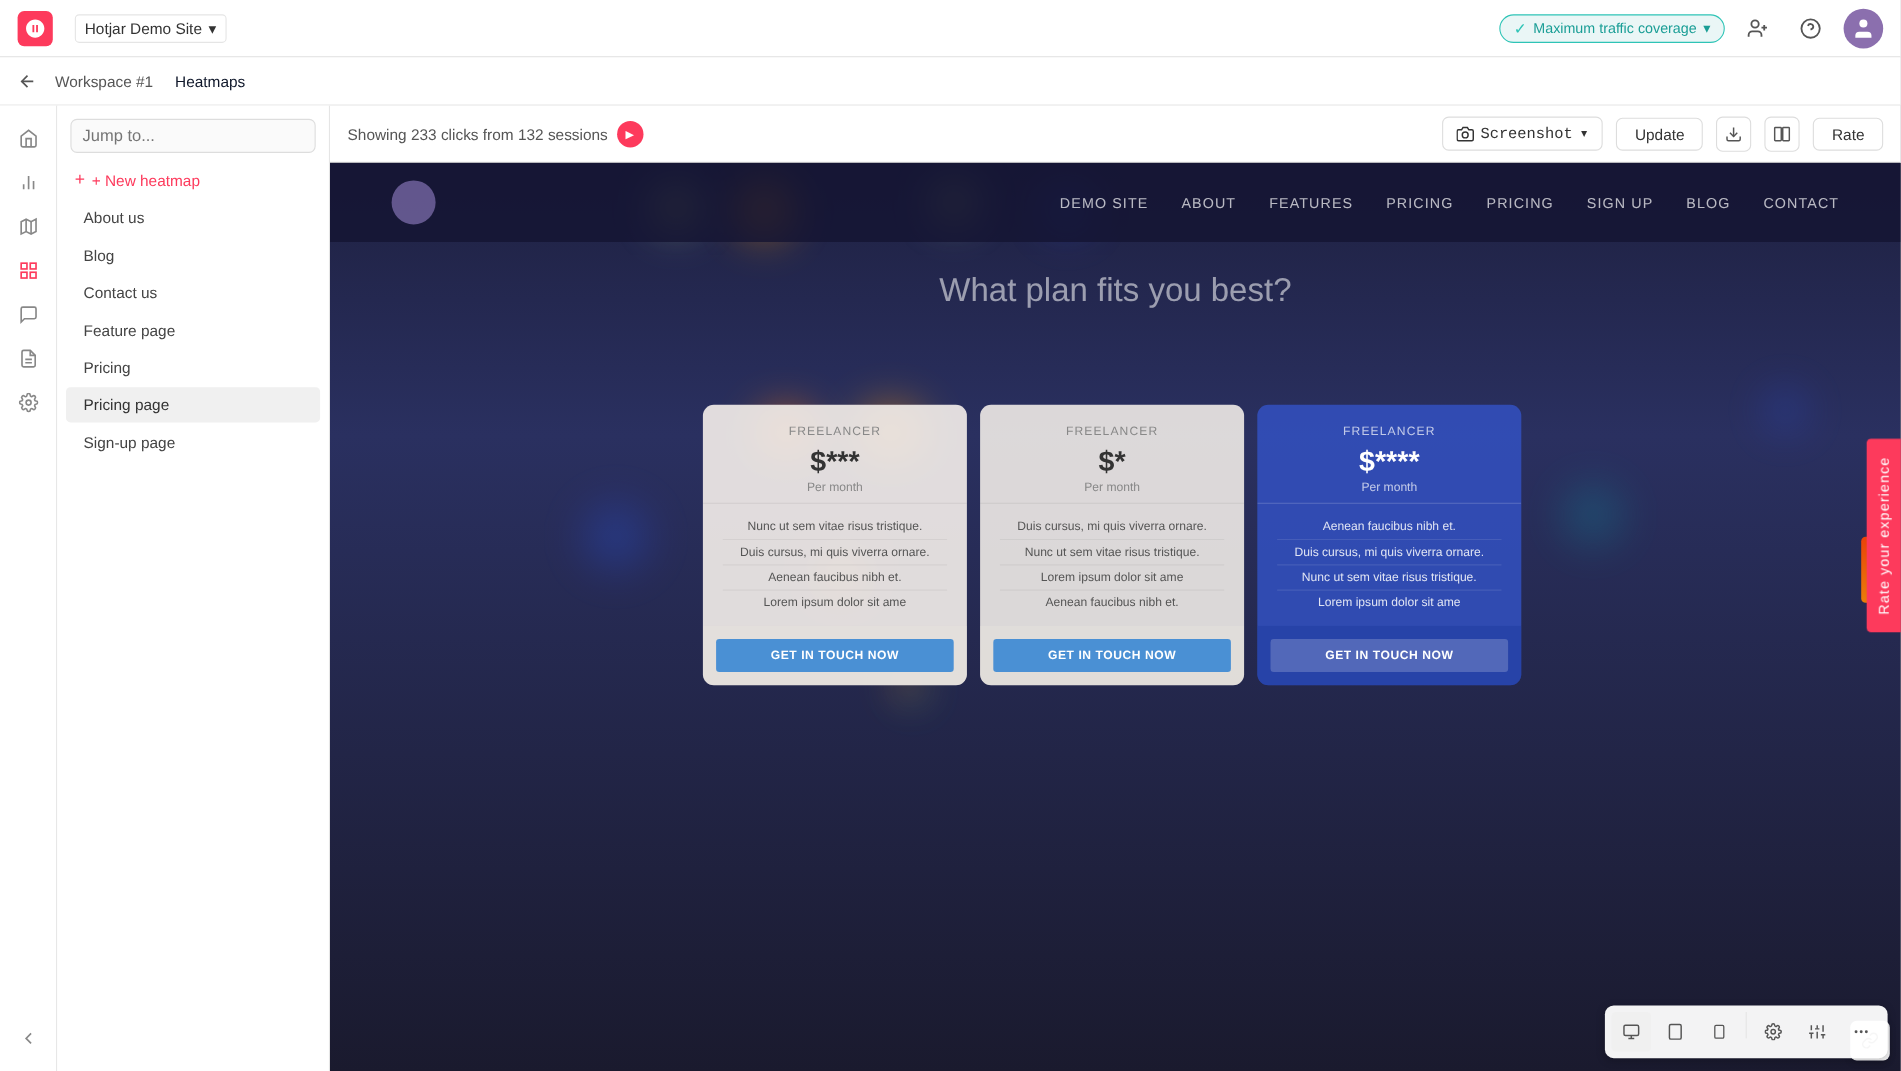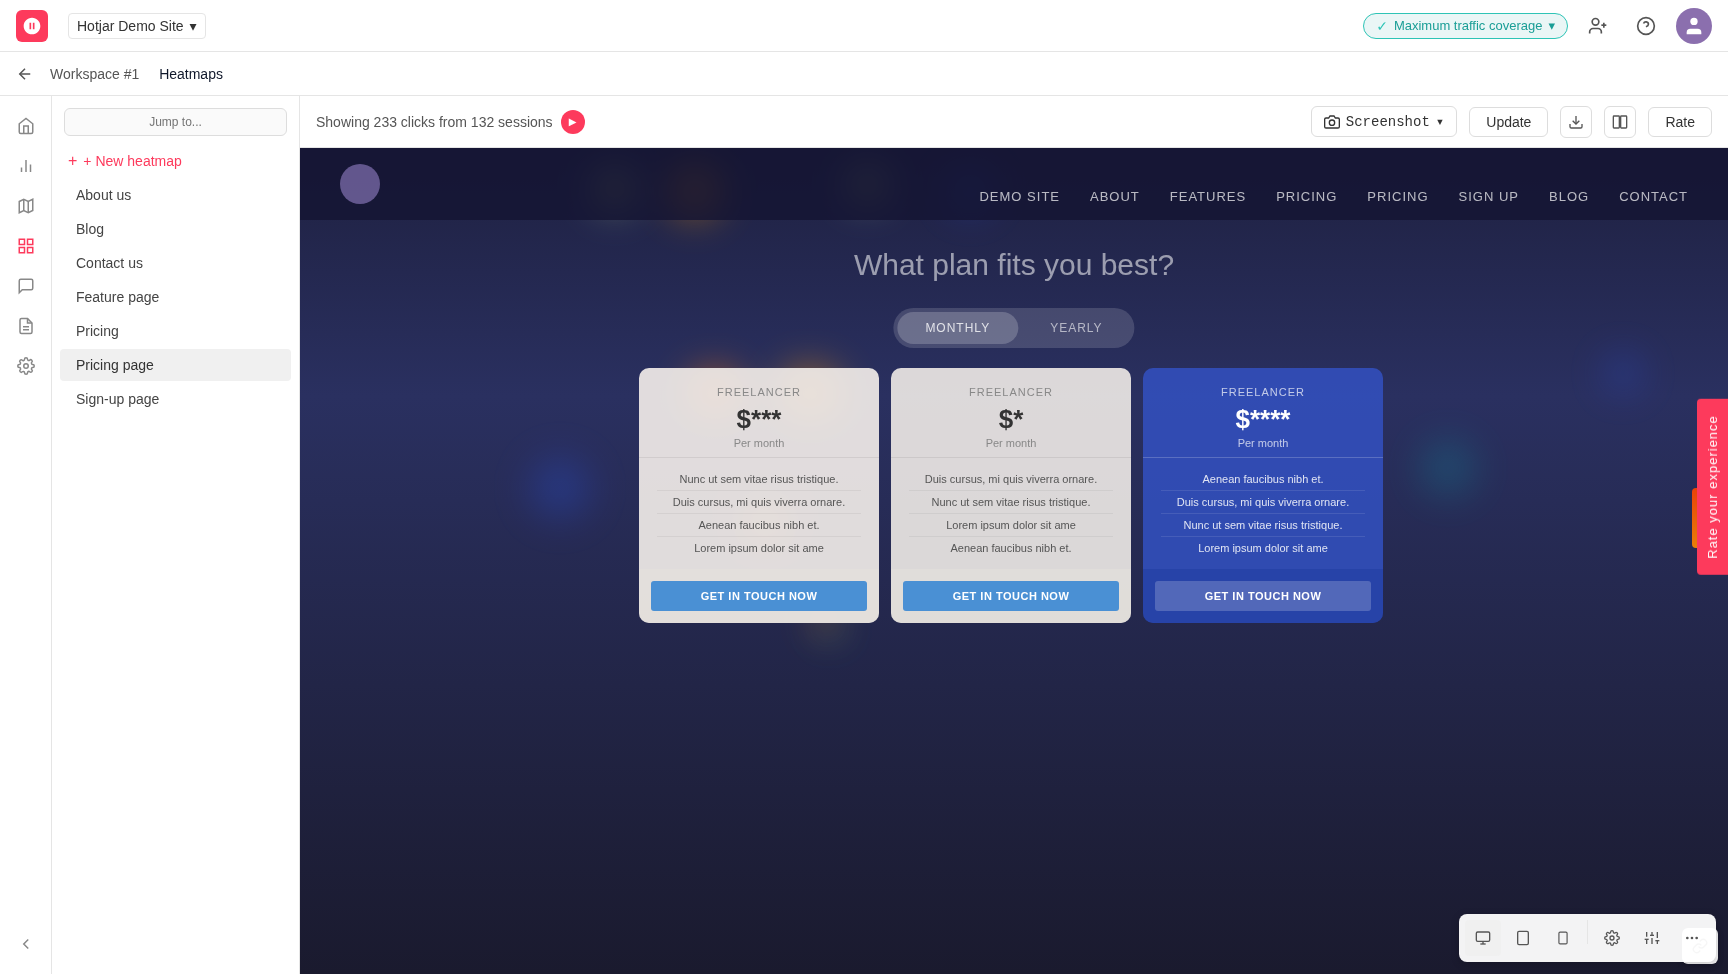--- a/index.html
+++ b/index.html
@@ -34,22 +34,22 @@
 
     
     .sidebar {
       width: 248px; background: #fff; border-right: 1px solid #e5e5e5;
       display: flex; flex-direction: column; padding: 12px 0;
       overflow-y: auto; flex-shrink: 0;
     }
     .sidebar-search { padding: 0 12px 8px; }
     .sidebar-search input {
       width: 100%; padding: 6px 10px; border: 1px solid #ddd;
-      border-radius: 6px; font-size: 12px; color: #b91c1c;
-      outline: none; background: #fafafa; text-align: center;
+      border-radius: 6px; font-size: 15px; color: #b91c1c;
+      outline: none; background: #fafafa;
     }
     .new-heatmap-btn { display: flex; align-items: center; gap: 6px; padding: 8px 16px; color: #fd3a5c; font-size: 14px; cursor: pointer; font-weight: 500; }
     .sidebar-item {
       padding: 8px 16px; font-size: 14px; color: #444;
       cursor: pointer; border-radius: 4px; margin: 1px 8px;
     }
     .sidebar-item.active { background: #f0f0f0; color: #333; font-weight: 500; }
 
     
     .main-content { flex: 1; display: flex; flex-direction: column; overflow: hidden; }
@@ -81,22 +81,22 @@
     
     .heatmap-viewport { flex: 1; overflow: hidden; position: relative; background: #2a2a3e; }
     .heatmap-iframe {
       width: 100%; height: 100%; position: relative;
       background: linear-gradient(180deg, #1e2040 0%, #2a3060 30%, #1a1a2e 100%);
       overflow: hidden;
     }
 
     
     .demo-navbar {
-      display: flex; align-items: flex-end; justify-content: space-between;
-      padding: 16px 40px; background: rgba(20,20,50,0.8);
+      display: flex; align-items: center; justify-content: space-between;
+      padding: 16px 56px; background: rgba(20,20,50,0.8);
       position: absolute; top: 0; left: 0; right: 0; z-index: 5;
     }
     .demo-logo { width: 40px; height: 40px; border-radius: 50%; background: rgba(150,130,200,0.6); }
     .demo-nav-links { display: flex; gap: 30px; font-size: 13px; color: rgba(255,255,255,0.7); letter-spacing: 1px; }
     .demo-nav-link { cursor: pointer; }
 
     
     .heatmap-overlay { position: absolute; top: 0; left: 0; right: 0; bottom: 0; z-index: 3; pointer-events: none; }
 
     
@@ -360,24 +360,20 @@
 
           <div style="position:absolute;right:8px;top:340px;width:28px;height:60px;background:linear-gradient(180deg,#ff4400 0%,#ff8800 100%);border-radius:4px;opacity:0.9;"></div>
 
           <div class="blob blob-red" style="width:30px;height:30px;left:510px;top:458px;"></div>
         </div>
 
         <div style="position:absolute;top:100px;left:0;right:0;text-align:center;z-index:2;">
           <h1 style="font-size:30px;color:rgba(255,255,255,0.55);font-weight:300;text-shadow:none;">What plan fits you best?</h1>
         </div>
 
-        <div style="position:absolute;top:160px;left:50%;transform:translateX(-50%);display:flex;background:rgba(255,255,255,0.15);border-radius:30px;padding:4px;gap:4px;z-index:4;">
-          <div style="padding:9px 28px;border-radius:24px;font-size:12px;color:rgba(255,255,255,0.8);cursor:pointer;background:rgba(255,255,255,0.2);letter-spacing:1px;">MONTHLY</div>
-          <div style="padding:9px 28px;border-radius:24px;font-size:12px;color:rgba(255,255,255,0.6);cursor:pointer;letter-spacing:1px;">YEARLY</div>
-        </div>
 
         <div style="position:absolute;top:220px;left:50%;transform:translateX(-50%);display:flex;gap:12px;z-index:4;width:750px;">
 
           <div style="background:rgba(245,240,235,0.9);border-radius:10px;width:240px;overflow:hidden;flex-shrink:0;">
             <div style="padding:18px 18px 8px;text-align:center;">
               <div style="font-size:11px;color:#888;letter-spacing:1px;text-transform:uppercase;">Freelancer</div>
               <div style="font-size:26px;font-weight:bold;color:#333;margin:6px 0 2px;">$***</div>
               <div style="font-size:11px;color:#888;">Per month</div>
             </div>
             <div style="padding:10px 18px;border-top:1px solid rgba(0,0,0,0.07);">

